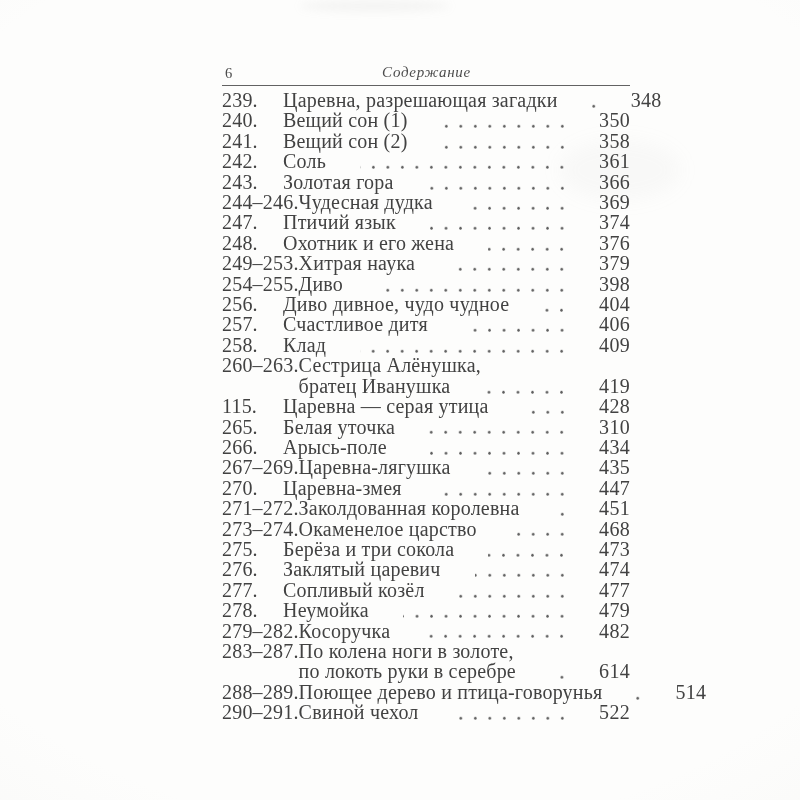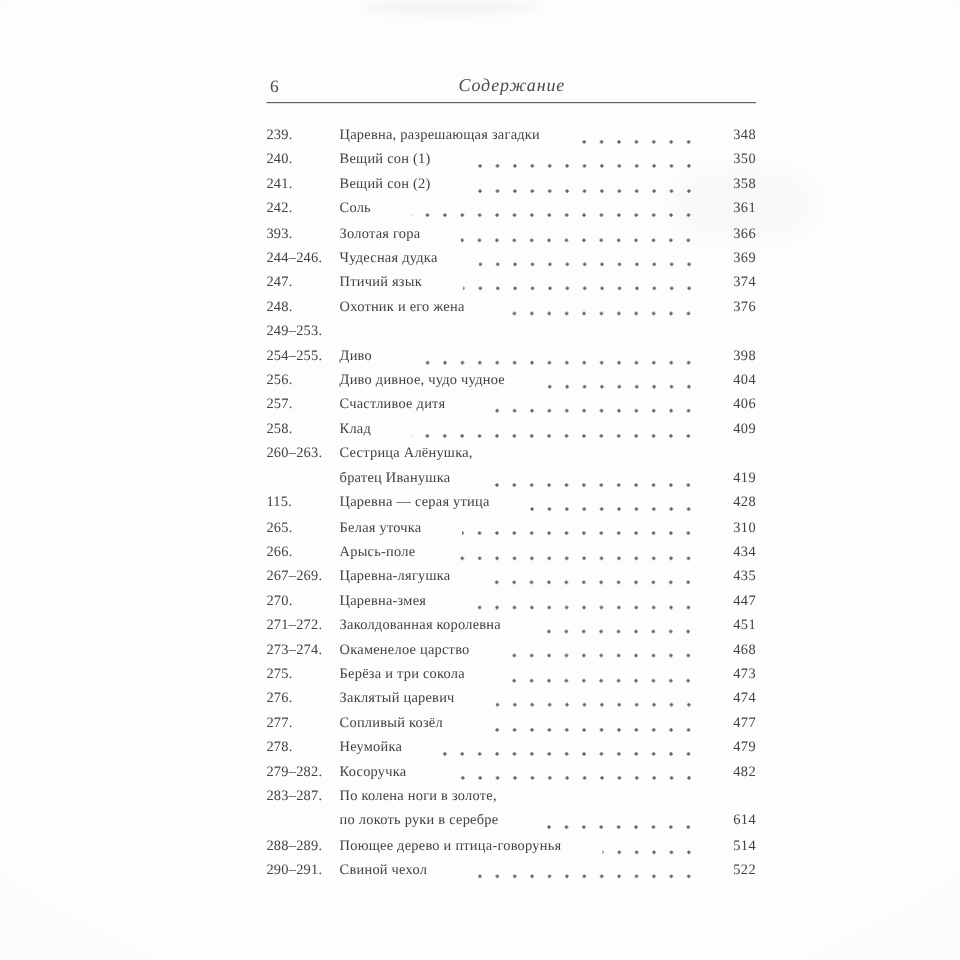--- a/index.html
+++ b/index.html
@@ -62,22 +62,22 @@
   }
   .rule {
     position: absolute;
     left: 0; right: 0;
     bottom: 0;
     height: 0;
     border-top: 1.4px solid #626262;
     box-shadow: 0 1.7px 1.1px -0.5px rgba(140,140,138,0.55);
   }
   .toc {
-    margin-top: 16px;
-    font-size: 12px;
+    margin-top: 4px;
+    font-size: 20px;
   }
   .row { display: flex; }
   .num {
     flex: 0 0 61px;
     line-height: 20.4px;
     letter-spacing: 0.2px;
     white-space: nowrap;
   }
   .entry-body {
     flex: 1 1 auto;
@@ -161,21 +161,21 @@
     <span class="entry-body">
       <span class="line l1">
         <span class="title">Соль</span>
         <span class="leader"></span>
         <span class="pg">361</span>
       </span>
 
     </span>
   </div>
       <div class="row">
-    <span class="num">393.</span>
+    <span class="num">243.</span>
     <span class="entry-body">
       <span class="line l1">
         <span class="title">Золотая гора</span>
         <span class="leader"></span>
         <span class="pg">366</span>
       </span>
 
     </span>
   </div>
       <div class="row">
@@ -206,20 +206,28 @@
       <span class="line l1">
         <span class="title">Охотник и его жена</span>
         <span class="leader"></span>
         <span class="pg">376</span>
       </span>
 
     </span>
   </div>
       <div class="row">
     <span class="num">249–253.</span>
+    <span class="entry-body">
+      <span class="line l1">
+        <span class="title">Хитрая наука</span>
+        <span class="leader"></span>
+        <span class="pg">379</span>
+      </span>
+
+    </span>
   </div>
       <div class="row">
     <span class="num">254–255.</span>
     <span class="entry-body">
       <span class="line l1">
         <span class="title">Диво</span>
         <span class="leader"></span>
         <span class="pg">398</span>
       </span>
 

